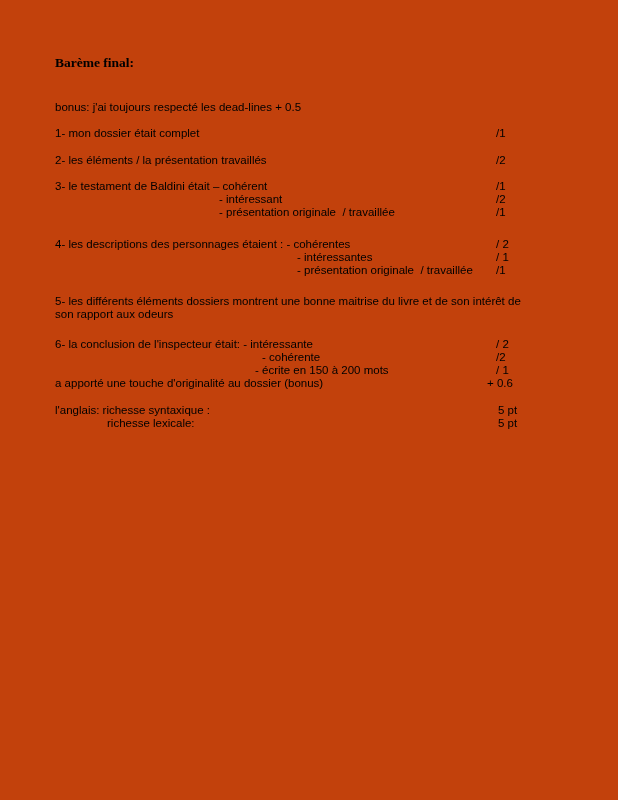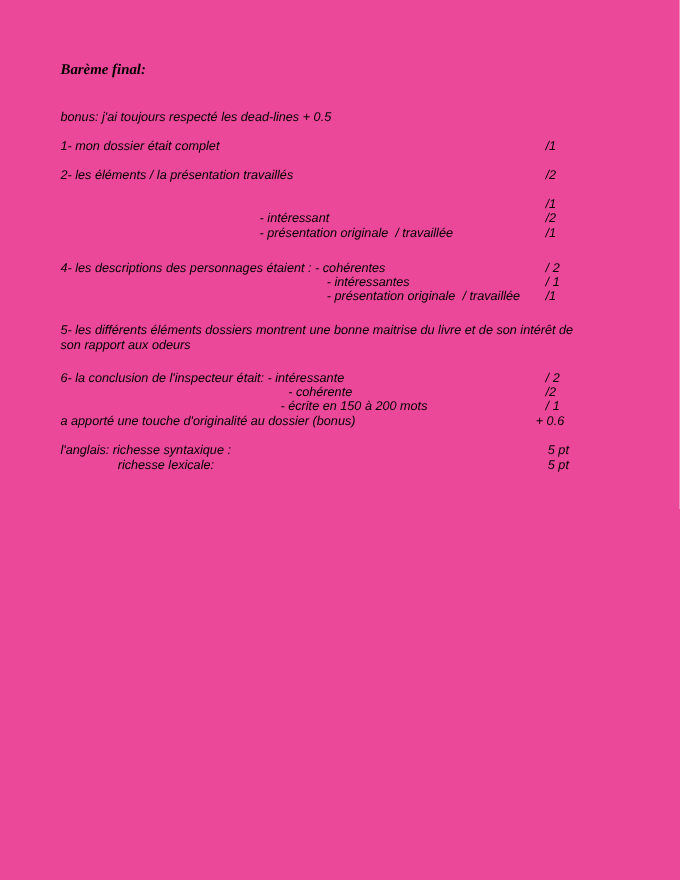--- a/index.html
+++ b/index.html
@@ -1,25 +1,24 @@
 <!DOCTYPE html>
 <html><head>
 <meta charset="utf-8">
 <style>
   html, body { margin: 0; padding: 0; background: #ffffff; }
   .page {
     position: relative;
     width: 618px;
     height: 800px;
-    background: #ec4899;
+    background: #c2410c;
     color: #000000;
     font-family: "Liberation Sans", sans-serif;
     font-size: 11.5px;
     overflow: hidden;
-    font-style: italic;
   }
   .title {
     position: absolute;
     left: 55px;
     top: 55px;
     font-family: "Liberation Serif", serif;
     font-weight: bold;
     font-size: 13.5px;
     white-space: pre;
   }
@@ -33,21 +32,21 @@
   .y102 { top: 101px; } .y128 { top: 127px; } .y155 { top: 154px; }
   .y181 { top: 180px; } .y194 { top: 193px; } .y207 { top: 206px; }
   .y239 { top: 238px; } .y252 { top: 251px; } .y265 { top: 264px; }
   .y296 { top: 295px; } .y309 { top: 308px; }
   .y339 { top: 338px; } .y352 { top: 351px; padding-left: 25px; } .y365 { top: 364px; }
   .y378 { top: 377px; }
   .y405 { top: 404px; } .y418 { top: 417px; padding-left: 20px; }
 
   
   .x55  { left: 55px; }  .x107 { left: 107px; }
-  .x222 { left: 236px; text-align: right; } .x255 { left: 255px; }
+  .x222 { left: 219px; text-align: right; } .x255 { left: 255px; }
   .x262 { left: 262px; } .x297 { left: 297px; }
 </style>
 </head>
 <body>
 
 <div class="page">
 
   <div class="title">Barème final:</div>
 
   <div class="row y102">
@@ -59,20 +58,21 @@
     <span class="t x55">1- mon dossier était complet</span>
     <span class="s">/1</span>
   </div>
 
   <div class="row y155">
     <span class="t x55">2- les éléments / la présentation travaillés</span>
     <span class="s">/2</span>
   </div>
 
   <div class="row y181">
+    <span class="t x55">3- le testament de Baldini était – cohérent</span>
     <span class="s">/1</span>
   </div>
 
   <div class="row y194">
     <span class="t x222">- intéressant</span>
     <span class="s">/2</span>
   </div>
 
   <div class="row y207">
     <span class="t x222">- présentation originale  / travaillée</span>

